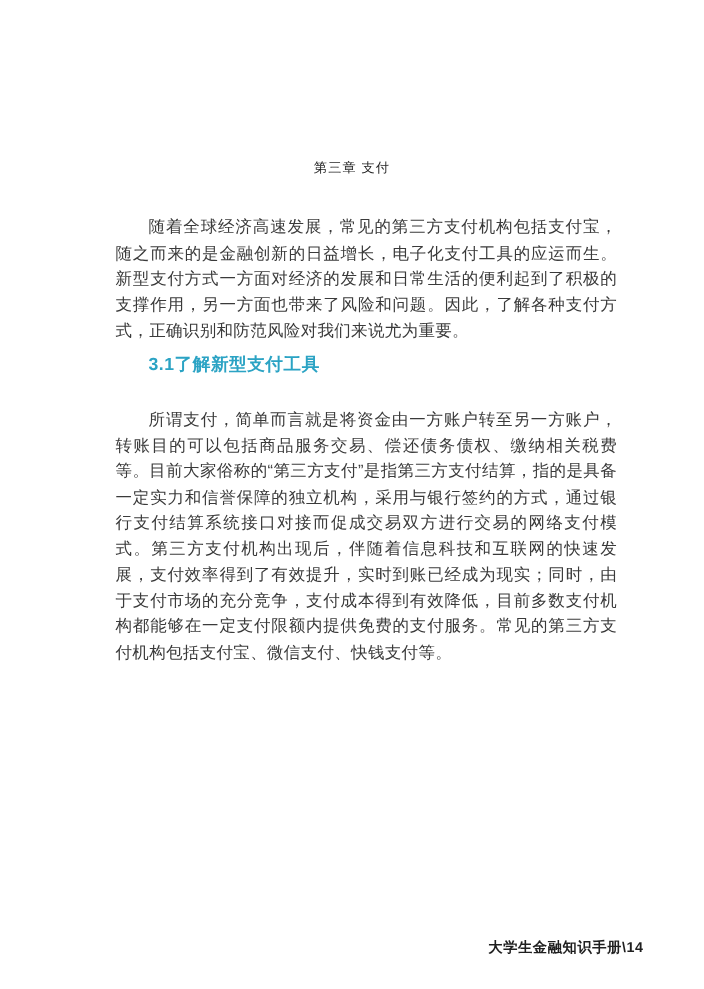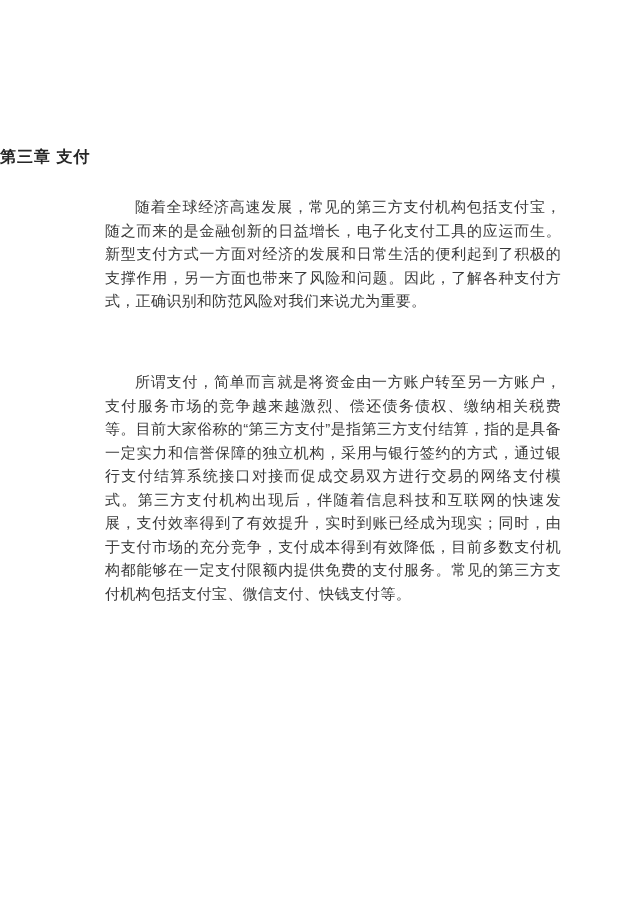--- a/index.html
+++ b/index.html
@@ -14,23 +14,23 @@
     height: 899px;
     margin: 0 auto;
     background: #ffffff;
     overflow: hidden;
   }
   .chapter-title {
     position: absolute;
     top: 136px;
     left: 0;
     right: 0;
-    text-align: left;
-    font-size: 16px;
-    font-weight: bold;
+    text-align: center;
+    font-size: 12px;
+    font-weight: normal;
     color: #262626;
     letter-spacing: 1px;
   }
   .body-paragraph {
     position: absolute;
     left: 105px;
     width: 456px;
     font-size: 15px;
     line-height: 23.5px;
     color: #3a3a3a;
@@ -66,19 +66,21 @@
 </style>
 </head>
 <body>
 
 <div class="page">
 
   <h1 class="chapter-title">第三章 支付</h1>
 
   <p class="body-paragraph para-1">随着全球经济高速发展，常见的第三方支付机构包括支付宝，随之而来的是金融创新的日益增长，电子化支付工具的应运而生。新型支付方式一方面对经济的发展和日常生活的便利起到了积极的支撑作用，另一方面也带来了风险和问题。因此，了解各种支付方式，正确识别和防范风险对我们来说尤为重要。</p>
 
+  <h2 class="section-heading heading-3-1">3.1了解新型支付工具</h2>
 
 
-  <p class="body-paragraph para-2">所谓支付，简单而言就是将资金由一方账户转至另一方账户，支付服务市场的竞争越来越激烈、偿还债务债权、缴纳相关税费等。目前大家俗称的“第三方支付”是指第三方支付结算，指的是具备一定实力和信誉保障的独立机构，采用与银行签约的方式，通过银行支付结算系统接口对接而促成交易双方进行交易的网络支付模式。第三方支付机构出现后，伴随着信息科技和互联网的快速发展，支付效率得到了有效提升，实时到账已经成为现实；同时，由于支付市场的充分竞争，支付成本得到有效降低，目前多数支付机构都能够在一定支付限额内提供免费的支付服务。常见的第三方支付机构包括支付宝、微信支付、快钱支付等。</p>
+  <p class="body-paragraph para-2">所谓支付，简单而言就是将资金由一方账户转至另一方账户，转账目的可以包括商品服务交易、偿还债务债权、缴纳相关税费等。目前大家俗称的“第三方支付”是指第三方支付结算，指的是具备一定实力和信誉保障的独立机构，采用与银行签约的方式，通过银行支付结算系统接口对接而促成交易双方进行交易的网络支付模式。第三方支付机构出现后，伴随着信息科技和互联网的快速发展，支付效率得到了有效提升，实时到账已经成为现实；同时，由于支付市场的充分竞争，支付成本得到有效降低，目前多数支付机构都能够在一定支付限额内提供免费的支付服务。常见的第三方支付机构包括支付宝、微信支付、快钱支付等。</p>
 
 
+  <div class="page-footer">大学生金融知识手册\14</div>
 
 </div>
 
 </body></html>

